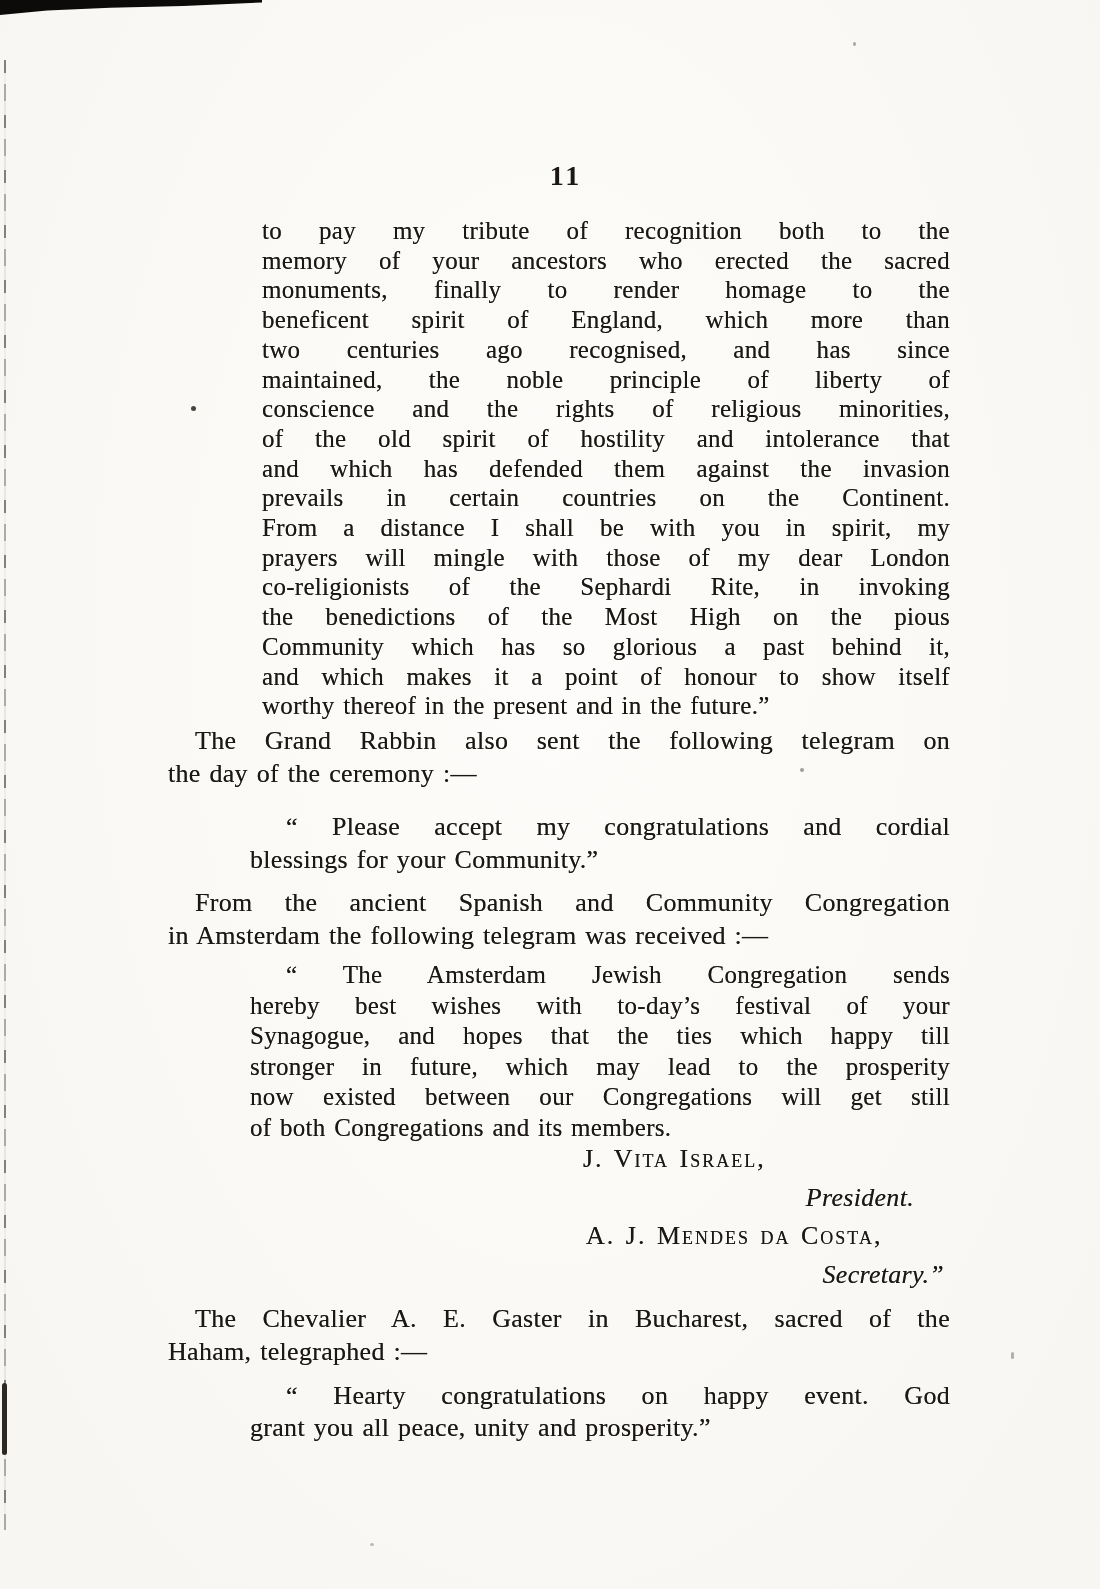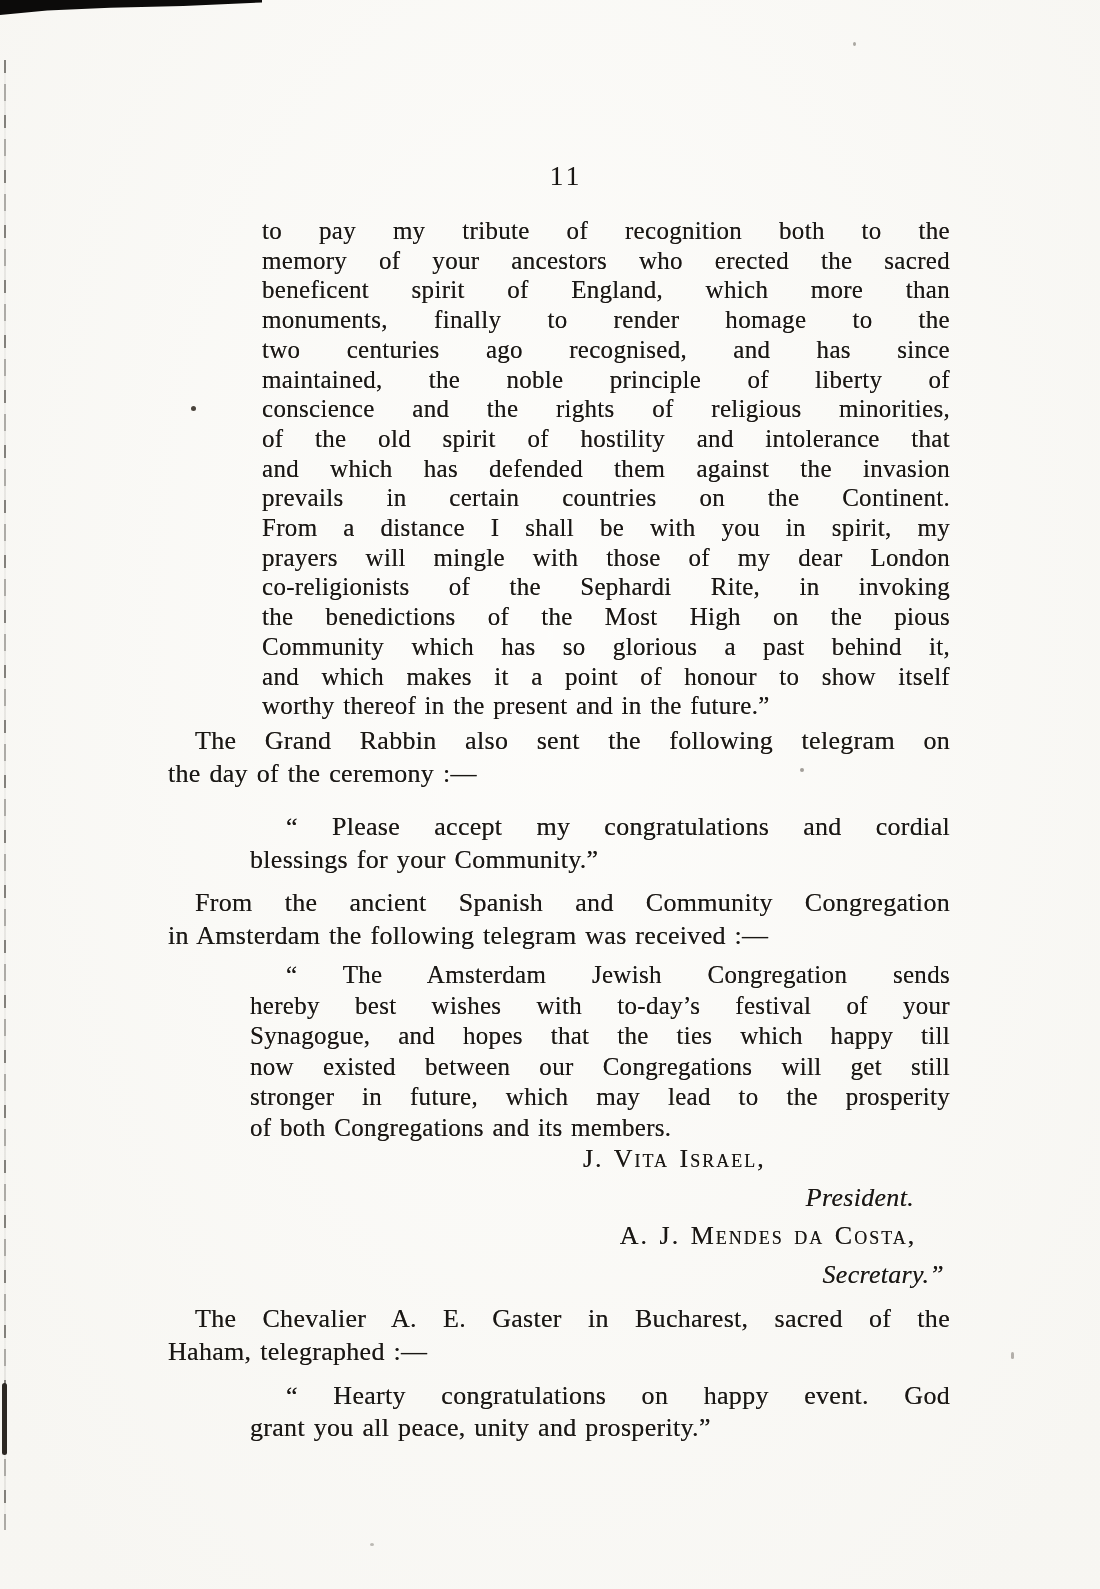--- a/index.html
+++ b/index.html
@@ -8,21 +8,21 @@
     width:1100px;height:1589px;
     background:
       radial-gradient(ellipse at 50% 40%, rgba(255,255,255,0.5), rgba(0,0,0,0.015) 90%),
       #fbfaf6;
     overflow:hidden;
     font-family:"Liberation Serif","DejaVu Serif",serif;
     color:#1a1714;
   }
   .pageno{
     position:absolute;top:160px;left:32px;width:1068px;
-    text-align:center;font-size:28px;font-weight:400;letter-spacing:3px;
+    text-align:center;font-size:28px;font-weight:700;letter-spacing:3px;
   }
   .block{position:absolute;font-weight:500;
     letter-spacing:0.3px;word-spacing:2px;
     text-shadow:0 0 0.5px rgba(26,23,20,0.65);}
   .line{white-space:normal;}
   .line.just{text-align:justify;text-align-last:justify;}
   .para .line.first{text-indent:27px;}
   .quote .line.first{text-indent:36px;}
   .b0 .line.first{text-indent:0;}
   .b0{top:216px;left:262px;width:688px;font-size:25px;line-height:29.7px;}
@@ -30,21 +30,21 @@
   .b2{top:810px;left:250px;width:700px;font-size:26px;line-height:33px;}
   .b3{top:886px;left:168px;width:782px;font-size:26px;line-height:33px;}
   .b4{top:960px;left:250px;width:700px;font-size:25px;line-height:30.5px;}
   .b5{top:1140px;left:168px;width:782px;font-size:26px;line-height:38.5px;}
   .b6{top:1302px;left:168px;width:782px;font-size:26px;line-height:33px;}
   .b7{top:1380px;left:250px;width:700px;font-size:26px;line-height:32px;}
   .sig-name{font-variant:small-caps;letter-spacing:2px;}
   .sig-title{font-style:italic;text-align:right;}
   .b5 .sn0{padding-left:415px;}
   .b5 .st0{padding-right:36px;}
-  .b5 .sn1{padding-left:418px;text-align:center;}
+  .b5 .sn1{padding-left:418px;}
   .b5 .st1{padding-right:6px;}
   
   .top-bar{
     position:absolute;top:0;left:0;width:262px;height:15px;background:#0c0b0a;
     clip-path:polygon(0 0,100% 0,100% 16%,70% 40%,42% 52%,18% 70%,0 100%);
   }
   .edge-line{
     position:absolute;top:60px;left:4px;width:2px;height:1470px;opacity:.8;
     background:repeating-linear-gradient(to bottom,
       rgba(40,36,30,0.7) 0 13px, rgba(40,36,30,0.06) 13px 24px,
@@ -73,22 +73,22 @@
   <div class="speck sp2"></div>
   <div class="speck sp3"></div>
   <div class="speck sp4"></div>
 
   <div class="pageno">11</div>
 
   <div>
       <div class="block b0 quote">
         <div class="line first just">to pay my tribute of recognition both to the</div>
         <div class="line just">memory of your ancestors who erected the sacred</div>
+        <div class="line just">monuments, finally to render homage to the</div>
         <div class="line just">beneficent spirit of England, which more than</div>
-        <div class="line just">monuments, finally to render homage to the</div>
         <div class="line just">two centuries ago recognised, and has since</div>
         <div class="line just">maintained, the noble principle of liberty of</div>
         <div class="line just">conscience and the rights of religious minorities,</div>
         <div class="line just">of the old spirit of hostility and intolerance that</div>
         <div class="line just">and which has defended them against the invasion</div>
         <div class="line just">prevails in certain countries on the Continent.</div>
         <div class="line just">From a distance I shall be with you in spirit, my</div>
         <div class="line just">prayers will mingle with those of my dear London</div>
         <div class="line just">co-religionists of the Sephardi Rite, in invoking</div>
         <div class="line just">the benedictions of the Most High on the pious</div>
@@ -105,22 +105,22 @@
         <div class="line last">blessings for your Community.”</div>
       </div>
       <div class="block b3 para">
         <div class="line first just">From the ancient Spanish and Community Congregation</div>
         <div class="line last">in Amsterdam the following telegram was received :—</div>
       </div>
       <div class="block b4 quote">
         <div class="line first just">“ The Amsterdam Jewish Congregation sends</div>
         <div class="line just">hereby best wishes with to-day’s festival of your</div>
         <div class="line just">Synagogue, and hopes that the ties which happy till</div>
+        <div class="line just">stronger in future, which may lead to the prosperity</div>
         <div class="line just">now existed between our Congregations will get still</div>
-        <div class="line just">stronger in future, which may lead to the prosperity</div>
         <div class="line last">of both Congregations and its members.</div>
       </div>
       <div class="block b5 signatures">
         <div class="line sig-name sn0">J. Vita Israel,</div>
         <div class="line sig-title st0">President.</div>
         <div class="line sig-name sn1">A. J. Mendes da Costa,</div>
         <div class="line sig-title st1">Secretary.”</div>
       </div>
       <div class="block b6 para">
         <div class="line first just">The Chevalier A. E. Gaster in Bucharest, sacred of the</div>

